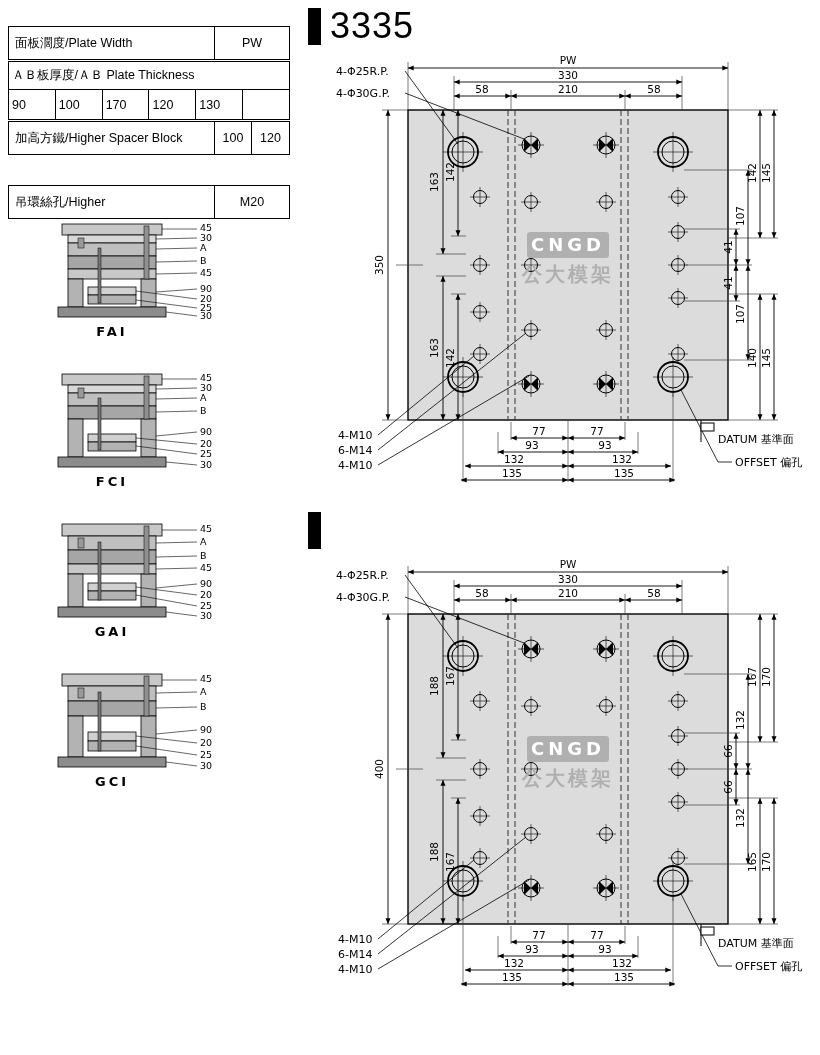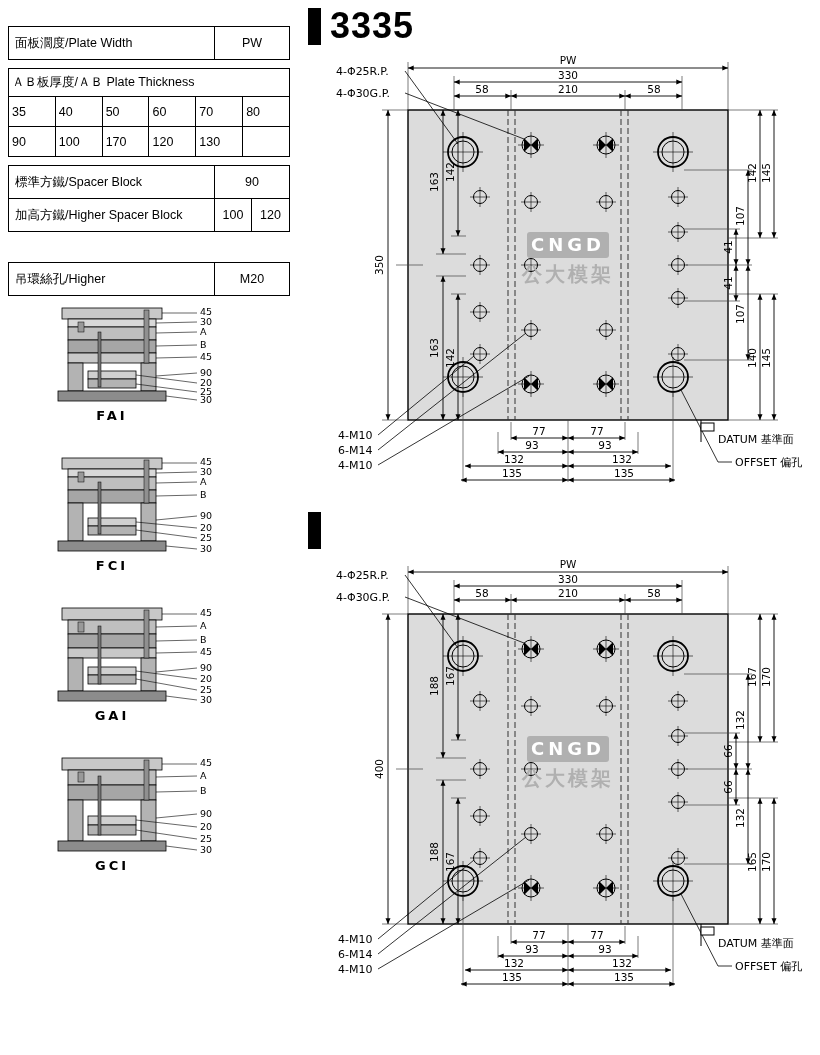--- a/index.html
+++ b/index.html
@@ -3,29 +3,29 @@
 <meta charset="utf-8">
 <style>
   *{margin:0;padding:0;box-sizing:border-box}
   html,body{width:820px;height:1055px}
   body{background:#fff;font-family:"Liberation Sans",sans-serif;color:#000;position:relative}
   .left-col{position:absolute;left:8px;top:26px;width:282px}
   table{border-collapse:collapse;width:100%;table-layout:fixed}
   td{border:1px solid #000;font-size:12.5px;height:33px;padding:2px 3px;overflow:hidden;white-space:nowrap}
   td.lbl{text-align:left;padding-left:6px}
   td.val{text-align:center}
-  .tbl{margin-bottom:8px}
+  .tbl{margin-bottom:1px}
   .tbl-ab td{height:30px;}
   .tbl-eyebolt{margin-top:30px}
   .xsec-wrap{padding-left:40px}
   .xsec{margin-bottom:24px}
   .right-col{position:absolute;left:308px;top:4px;width:510px}
   .diag-header{display:flex;align-items:center;height:44px;margin-bottom:4px}
   .title-bar{width:13px;height:37px;background:#000;margin-right:9px}
-  .title-num{font-size:36px;font-weight:bold;letter-spacing:1px}
+  .title-num{font-size:36px;font-weight:normal;letter-spacing:1px}
   .diag-block{margin-bottom:10px}
   svg text{font-family:"DejaVu Sans","Liberation Sans",sans-serif}
   .dl{font-size:10.5px}
   .mid{text-anchor:middle}
   .co{font-size:11px}
   .xl{font-size:9.5px}
   .xname{font-size:13px;font-weight:bold;letter-spacing:3px;text-anchor:middle}
   .wm-logo{font-size:18px;font-weight:bold;letter-spacing:4px;text-anchor:middle;fill:#fff}
   .wm-name{font-size:20px;font-weight:bold;letter-spacing:3px;text-anchor:middle;fill:#b0b0b0}
 </style>
@@ -46,49 +46,37 @@
     </tr>
   </tbody>
     </table>
 
   <table class="tbl tbl-ab">
     <tbody>
         <tr>
       <td colspan="6" style="height:28px">ＡＢ板厚度/ＡＢ Plate Thickness</td>
     </tr>
     <tr>
-      <td>35</td>
-      <td>40</td>
-      <td>50</td>
-      <td>60</td>
-      <td>70</td>
-      <td>80</td>
-    </tr>
-    <tr>
       <td>90</td>
       <td>100</td>
       <td>170</td>
       <td>120</td>
       <td>130</td>
       <td></td>
     </tr>
   </tbody>
     </table>
 
   <table class="tbl">
     <colgroup>
         <col style="width:206px">
         <col style="width:37px">
         <col>
       </colgroup>
     <tbody>
-        <tr>
-      <td class="lbl">標準方鐵/Spacer Block</td>
-      <td class="val" colspan="2">90</td>
-    </tr>
     <tr>
       <td class="lbl">加高方鐵/Higher Spacer Block</td>
       <td class="val">100</td>
       <td class="val">120</td>
     </tr>
   </tbody>
     </table>
 
   <table class="tbl tbl-eyebolt">
     <colgroup>

